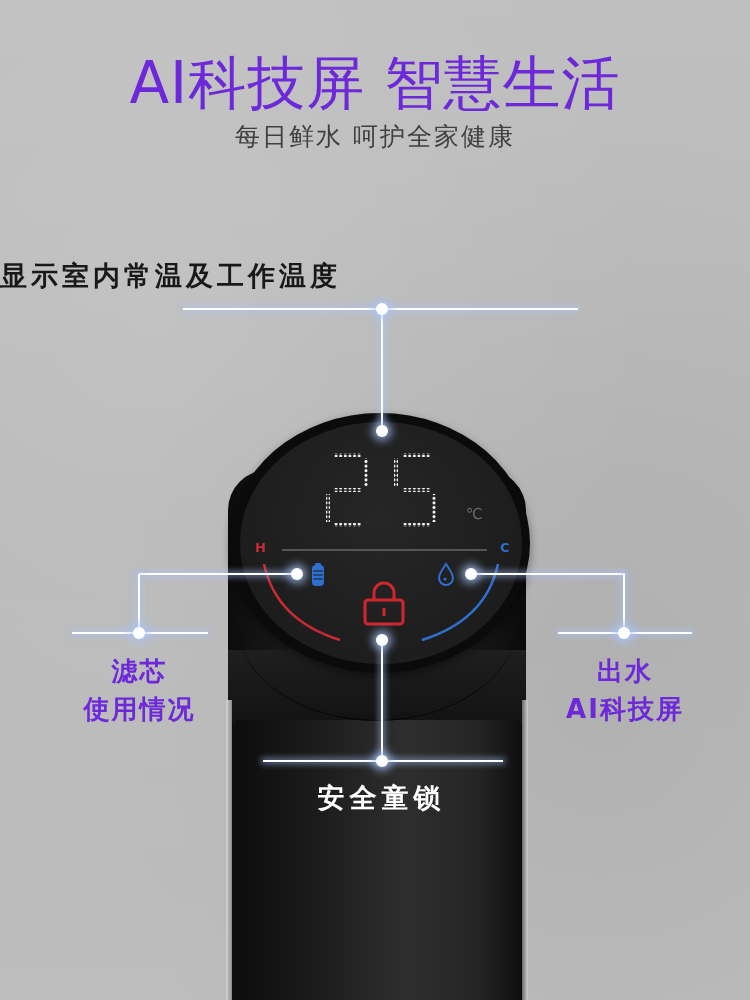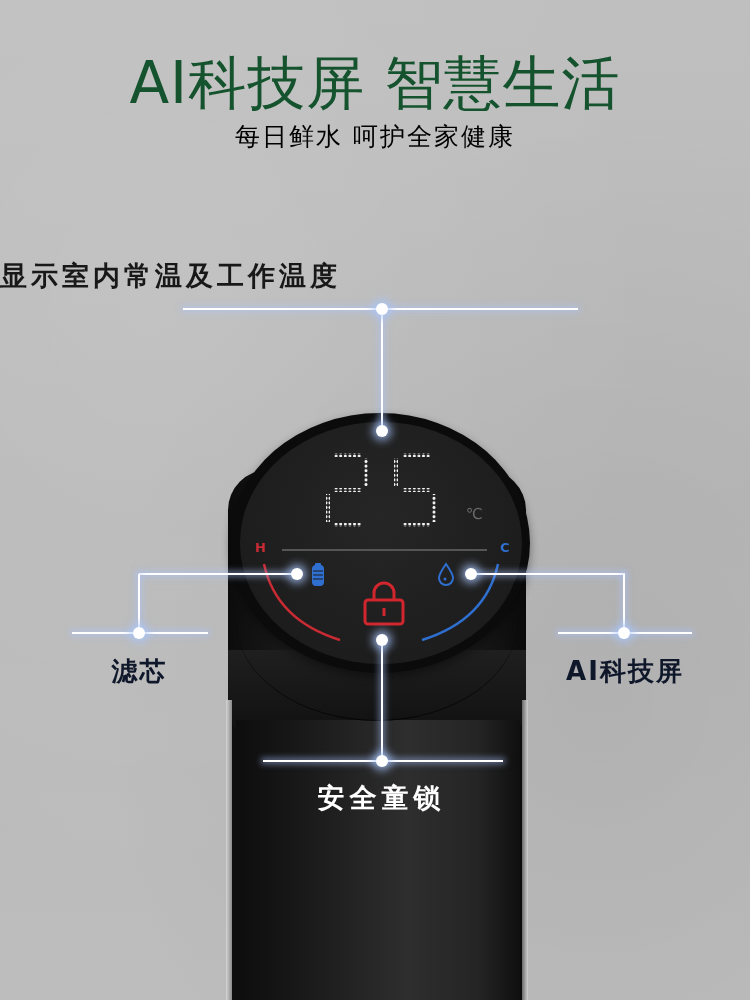--- a/index.html
+++ b/index.html
@@ -10,32 +10,32 @@
       radial-gradient(ellipse at 20% 30%, rgba(255,255,255,0.10), rgba(0,0,0,0) 60%),
       radial-gradient(ellipse at 80% 70%, rgba(0,0,0,0.05), rgba(0,0,0,0) 60%),
       linear-gradient(180deg, #bfbfbf 0%, #b9b9b9 50%, #bdbdbd 100%);
     font-family: "DejaVu Sans", "Liberation Sans", sans-serif;
   }
   .abs { position: absolute; }
 
   
   .title {
     left: 0; width: 750px; top: 48px; text-align: center;
-    font-size: 58px; line-height: 70px; color: #14532d; font-weight: 400; letter-spacing: 1px;
+    font-size: 58px; line-height: 70px; color: #6d28d9; font-weight: 400; letter-spacing: 1px;
   }
   .subtitle {
     left: 0; width: 750px; top: 120px; text-align: center;
-    font-size: 25px; line-height: 34px; color: #000000; letter-spacing: 2px;
+    font-size: 25px; line-height: 34px; color: #404040; letter-spacing: 2px;
   }
   .label-top {
     left: 0; width: 750px; top: 258px; text-align: left;
     font-size: 27px; font-weight: bold; color: #181818; letter-spacing: 4px;
   }
   .label-side {
-    font-size: 26px; font-weight: bold; color: #0f172a; text-align: center; line-height: 38px; letter-spacing: 2px;
+    font-size: 26px; font-weight: bold; color: #6d28d9; text-align: center; line-height: 38px; letter-spacing: 2px;
   }
   .label-bottom {
     left: 0; width: 763px; top: 780px; text-align: center;
     font-size: 27px; font-weight: bold; color: #ffffff; letter-spacing: 5px;
   }
 
   
   .device-body {
     left: 228px; top: 470px; width: 298px; height: 540px;
     background: linear-gradient(90deg, #0c0c0c 0%, #1e1e1e 25%, #2c2c2c 55%, #1b1b1b 80%, #0a0a0a 100%);
@@ -157,28 +157,30 @@
 <div class="abs dot" style="left:376px;top:303px;"></div>
 <div class="abs dot" style="left:376px;top:425px;"></div>
 
 <div class="abs line" style="left:139px;top:573px;width:158px;height:2px;"></div>
 <div class="abs line" style="left:138px;top:574px;width:2px;height:59px;"></div>
 <div class="abs line" style="left:72px;top:632px;width:136px;height:2px;"></div>
 <div class="abs dot" style="left:291px;top:568px;"></div>
 <div class="abs dot" style="left:133px;top:627px;"></div>
 <div class="abs label-side" style="left:52px;top:652px;width:175px;">
   <div>滤芯</div>
+  <div>使用情况</div>
 </div>
 
 <div class="abs line" style="left:471px;top:573px;width:154px;height:2px;"></div>
 <div class="abs line" style="left:623px;top:574px;width:2px;height:59px;"></div>
 <div class="abs line" style="left:558px;top:632px;width:134px;height:2px;"></div>
 <div class="abs dot" style="left:465px;top:568px;"></div>
 <div class="abs dot" style="left:618px;top:627px;"></div>
 <div class="abs label-side" style="left:535px;top:652px;width:180px;">
+  <div>出水</div>
   <div>AI科技屏</div>
 </div>
 
 <div class="abs line" style="left:381px;top:640px;width:2px;height:120px;"></div>
 <div class="abs line" style="left:263px;top:760px;width:240px;height:2px;"></div>
 <div class="abs dot" style="left:376px;top:634px;"></div>
 <div class="abs dot" style="left:376px;top:755px;"></div>
 <div class="abs label-bottom">安全童锁</div>
 
 </body></html>

